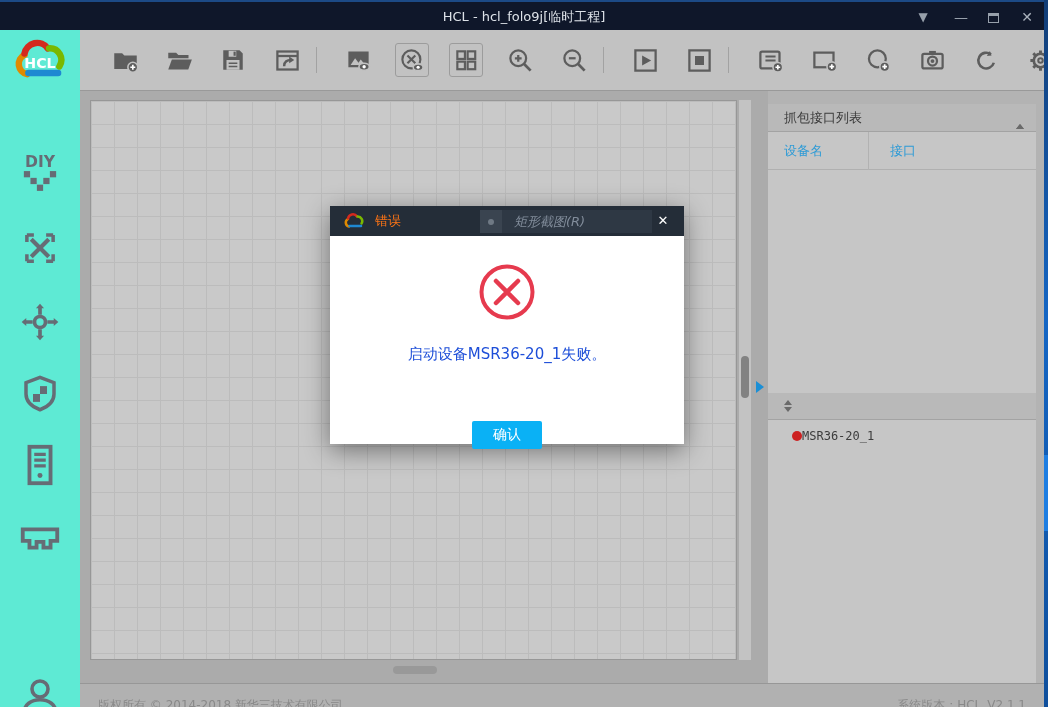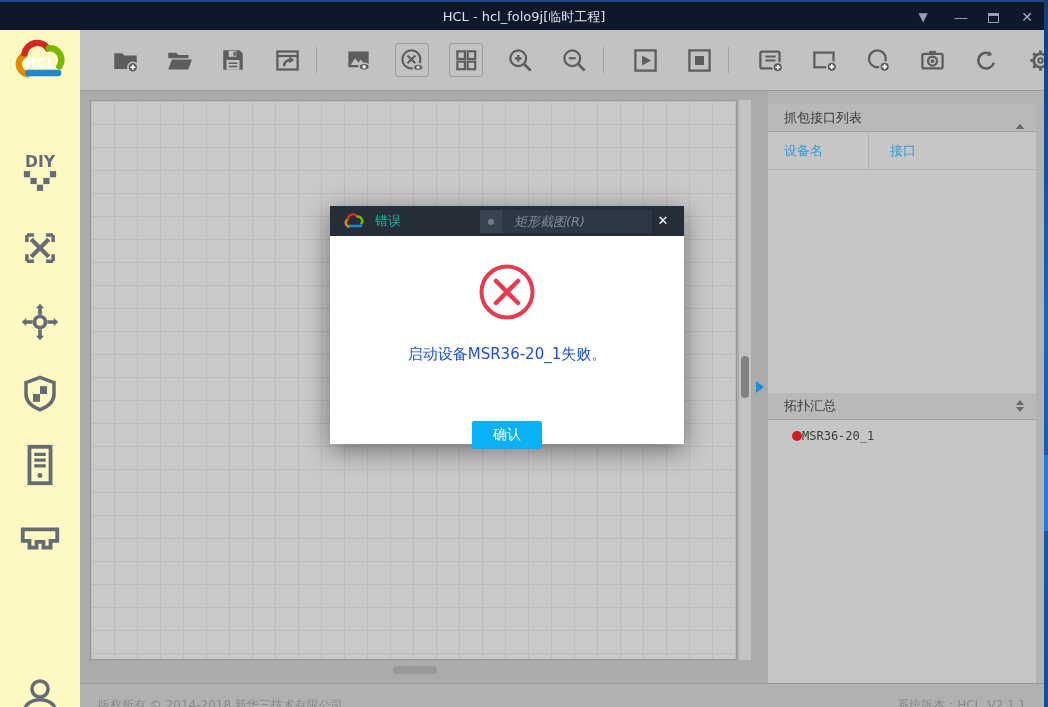--- a/index.html
+++ b/index.html
@@ -19,21 +19,21 @@
   .winbtn.close { right:8px; font-size:14px; color:#aab2bc; }
   .maxbox { display:inline-block; width:11px; height:10px; border:1px solid #97a0ab;
     border-top-width:3px; vertical-align:middle; }
 
   
   .frame-right { position:absolute; right:0; top:0; width:4px; height:707px;
     background:linear-gradient(#123d76,#1566c4 45%,#0f4f9c); z-index:40; }
   .frame-right .seg { position:absolute; right:0; top:455px; width:4px; height:76px; background:#1e7ee2; }
 
   
-  .sidebar { position:absolute; left:0; top:30px; width:80px; height:677px; background:#fef9c3; z-index:5; }
+  .sidebar { position:absolute; left:0; top:30px; width:80px; height:677px; background:#5eead4; z-index:5; }
   .side-item { position:absolute; left:0; width:80px; display:flex; justify-content:center; }
   .side-icon { color:#666c75; }
 
   
   .toolbar { position:absolute; left:80px; top:30px; width:968px; height:61px;
     background:#c2c2c2; border-bottom:1px solid #999; display:flex; align-items:center;
     padding-left:16px; gap:8px; }
   .tbtn { width:34px; height:34px; display:flex; align-items:center; justify-content:center;
     border-radius:3px; flex:0 0 auto;margin-left:12px; }
   .tbtn.boxed { border:1px solid #9c9c9c; }
@@ -73,21 +73,21 @@
   
   .statusbar { position:absolute; left:80px; top:683px; width:968px; height:24px;
     background:#b1b1b1; border-top:1px solid #979797; overflow:hidden; }
   .statusbar .left  { position:absolute; left:18px;  top:13px; font-size:12px; color:#898989; white-space:nowrap; }
   .statusbar .right { position:absolute; right:22px; top:13px; font-size:12px; color:#898989; white-space:nowrap; }
 
   
   .dialog { position:absolute; left:330px; top:206px; width:354px; height:238px;
     background:#fff; box-shadow:0 6px 24px rgba(0,0,0,.45); z-index:30; }
   .dlg-titlebar { position:relative; height:30px; background:#242d38; display:flex; align-items:center; padding:0 12px; }
-  .dlg-title { color:#14b8a6; font-size:13px; margin-left:9px; }
+  .dlg-title { color:#f97316; font-size:13px; margin-left:9px; }
   .dlg-close { position:absolute; right:10px; top:0; width:22px; height:30px; line-height:30px;
     text-align:center; color:#fff; font-size:13px; }
   .menu-fragment { position:absolute; left:150px; top:4px; width:172px; height:23px;
     background:#2e3844; display:flex; align-items:center;font-style:italic; }
   .menu-bullet-box { width:22px; height:23px; background:#3a4450; display:flex; align-items:center; justify-content:center; }
   .menu-bullet { width:6px; height:6px; border-radius:50%; background:#6f7984; }
   .menu-label { color:#828d9b; font-size:13px; padding-left:12px; }
   .dlg-body { position:relative; height:208px; }
   .err-icon { display:block; margin:27px auto 0; }
   .dlg-message { text-align:center; margin-top:24px; font-size:15px; color:#1d4ed8; }
@@ -363,21 +363,20 @@
     <span><span class="tri up"></span><span class="tri up" style="display:block"></span></span>
   </div>
   <div class="capture-cols">
     <span class="col" style="left:16px">设备名</span>
     <span class="col-divider"></span>
     <span class="col" style="left:122px">接口</span>
   </div>
   <div class="capture-body"></div>
 
   <div class="sec-header" style="top:302px;height:27px">
-    <span class="sec-title">拓扑汇总</span>
     <span>
         <span class="tri up" style="display:block"></span>
         <span class="tri down" style="display:block"></span>
       </span>
   </div>
   <div class="topo-body">
     <div class="topo-item">
       <span class="topo-dot"></span>
       <span class="topo-label">MSR36-20_1</span>
     </div>

